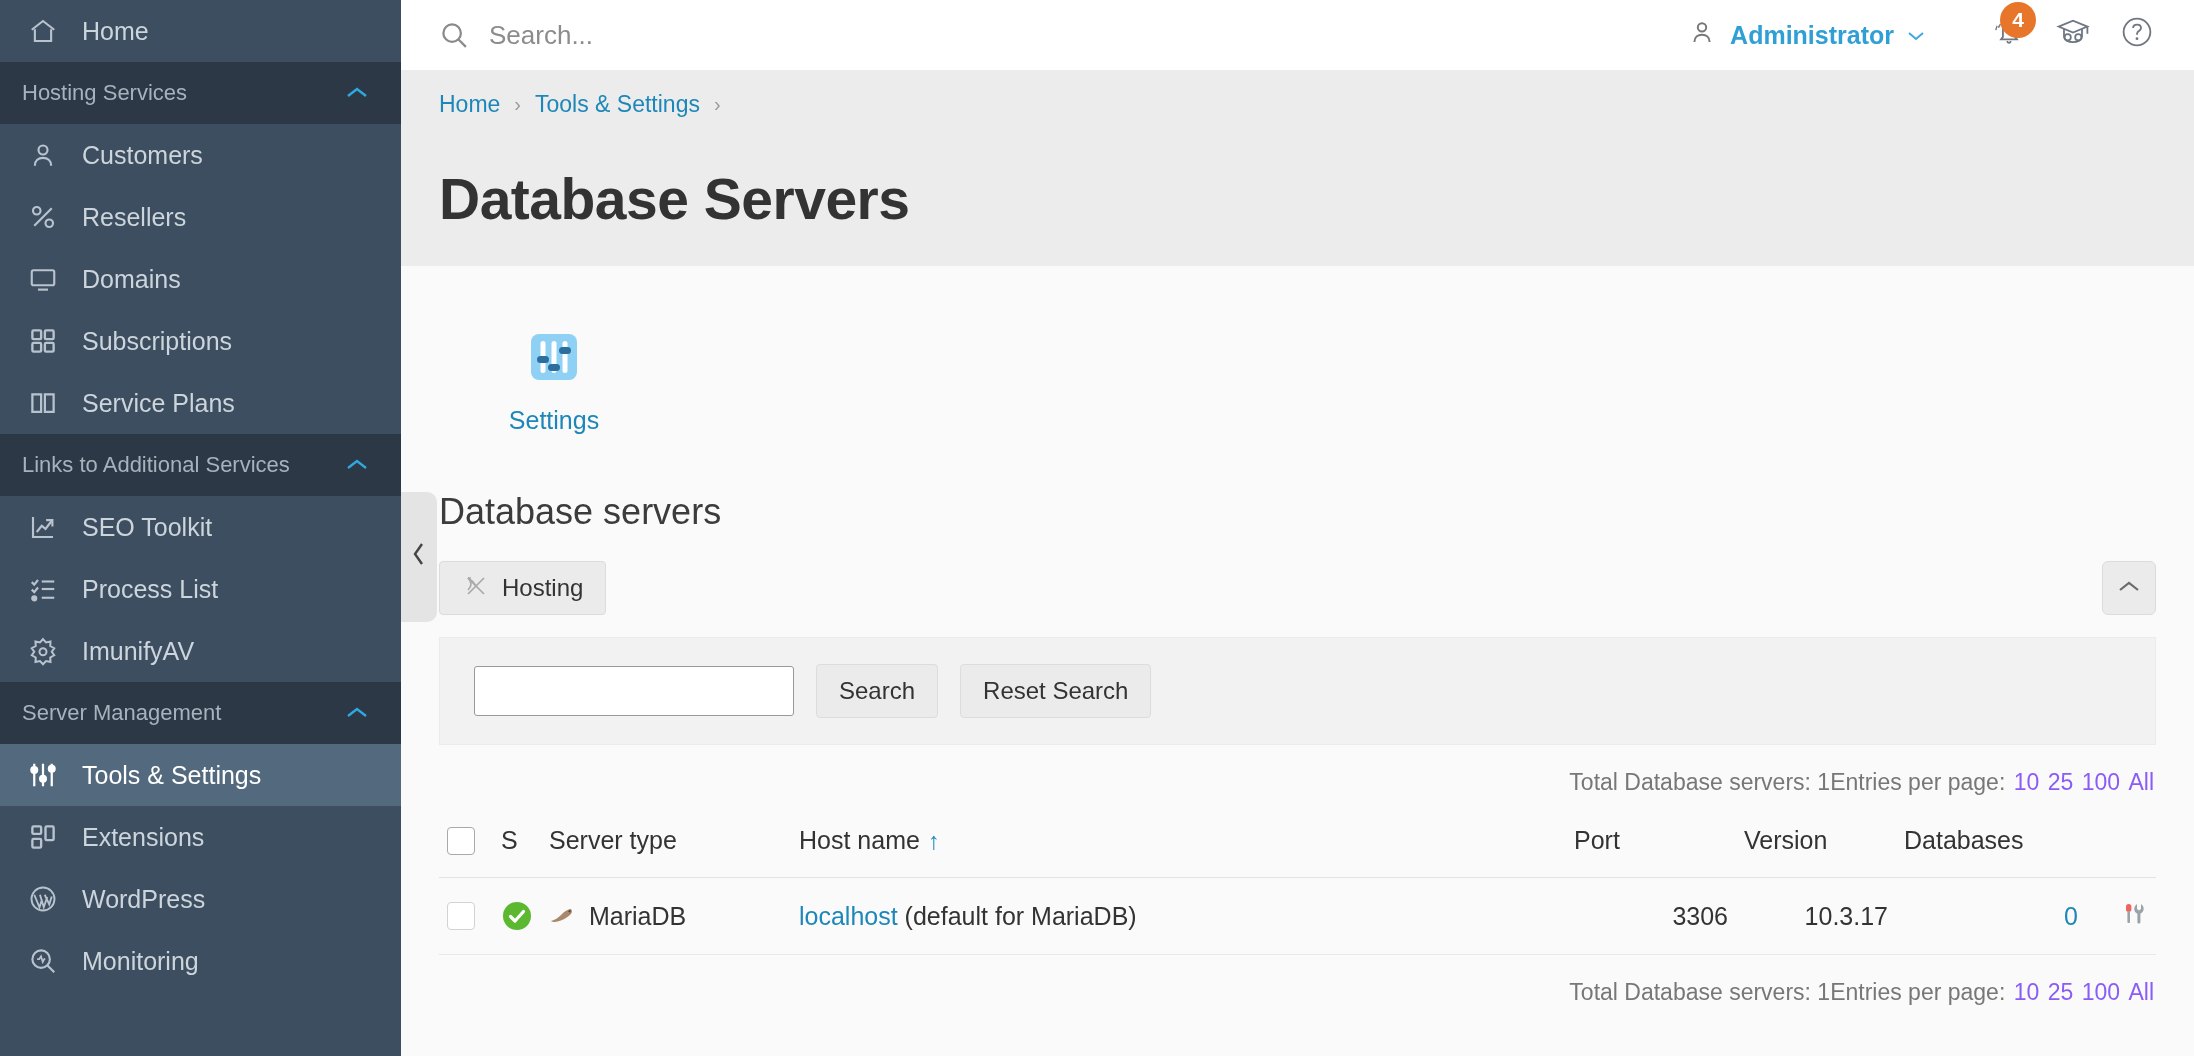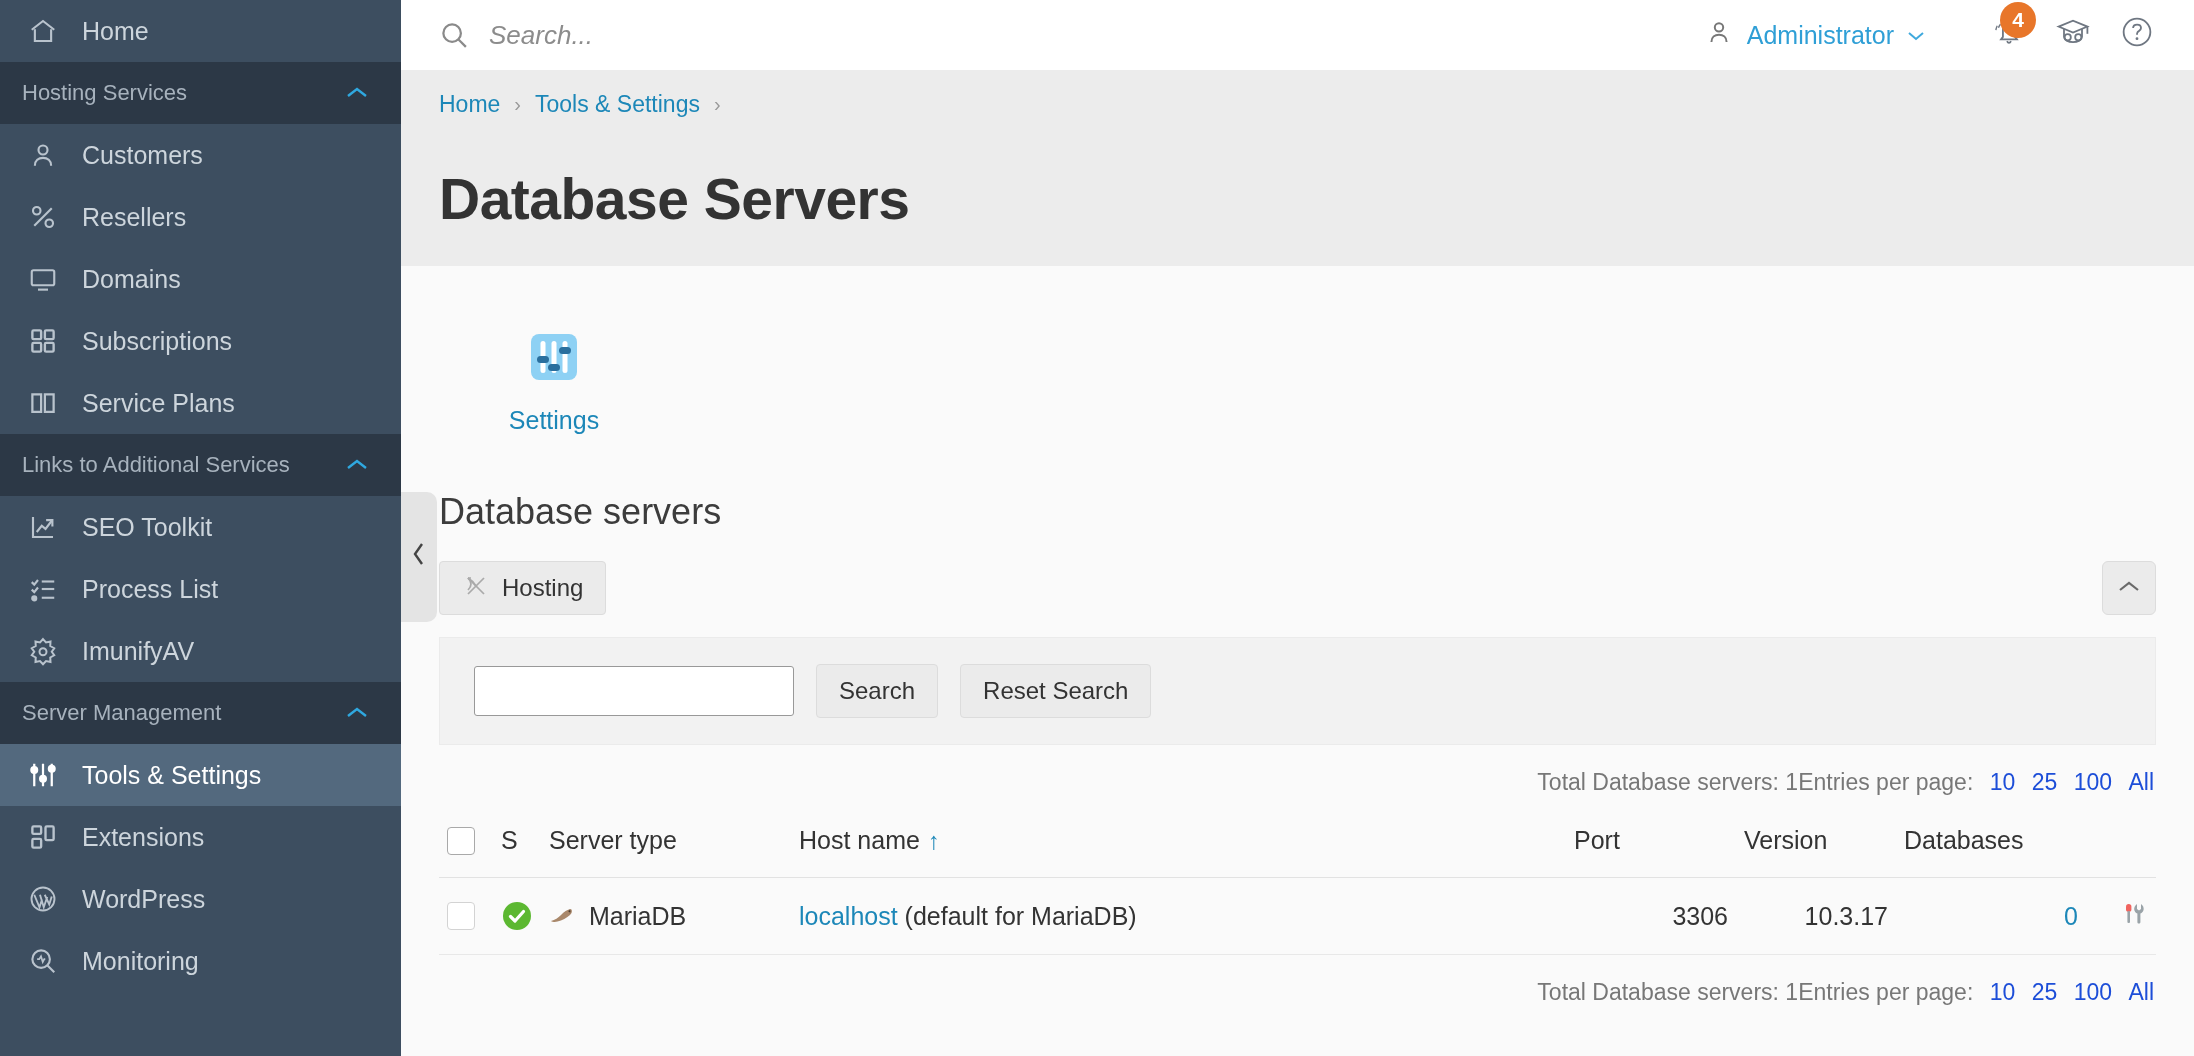--- a/index.html
+++ b/index.html
@@ -54,27 +54,27 @@
     height:71px; background:#fff;
     display:flex; align-items:center;
     border-bottom:1px solid #ececec;
     padding:0 28px 0 38px;
   }
   .search-wrap { display:flex; align-items:center; flex:1 1 auto; }
   .search-wrap .magn { margin-right:18px; display:flex; }
   .search-input {
     border:none; outline:none; background:transparent;
     font-family:"Liberation Sans", sans-serif;
-    font-size:26px; color:#555; width:520px;font-style:italic;
+    font-size:26px; color:#555; width:520px;
   }
   .search-input::placeholder { color:#8c8c8c; }
 
   .topbar-right { display:flex; align-items:center; gap:0; }
   .user-menu { display:flex; align-items:center; cursor:pointer; margin-right:48px; }
-  .user-menu .uname { color:#2f9fd6; font-weight:normal; font-size:25px; margin:0 12px 0 14px; }
+  .user-menu .uname { color:#2f9fd6; font-weight:bold; font-size:25px; margin:0 12px 0 14px; }
   .icon-btn {
     width:58px; height:58px; display:flex; align-items:center; justify-content:center;
     position:relative; cursor:pointer; margin-left:6px;
   }
   .badge {
     position:absolute; top:-4px; right:2px;
     min-width:36px; height:36px; padding:0 8px;
     border-radius:18px; background:#e8762a; color:#fff;
     font-size:21px; font-weight:bold;
     display:flex; align-items:center; justify-content:center;
@@ -125,21 +125,21 @@
     border:1px solid #999; border-radius:3px; outline:none;
     font-family:"Liberation Sans", sans-serif; font-size:22px; padding:0 10px;
   }
   .searchpanel .btn { background:#ebebeb; }
 
   .meta-row {
     display:flex; align-items:center; justify-content:flex-end;
     padding:24px 2px 16px 2px; font-size:23px; color:#777;
   }
   .epp { color:#777; }
-  .epp a { color:#1d4ed8; text-decoration:none; margin-left:10px; cursor:pointer; }
+  .epp a { color:#8b5cf6; text-decoration:none; margin-left:2px; cursor:pointer; }
 
   table.grid { width:100%; border-collapse:collapse; }
   table.grid th {
     text-align:left; font-size:25px; font-weight:normal; color:#333;
     padding:14px 8px 22px 8px; border-bottom:1px solid #e2e2e2;
     white-space:nowrap;
   }
   table.grid td {
     font-size:25px; color:#333; padding:20px 8px;
     border-bottom:1px solid #e8e8e8; white-space:nowrap;

